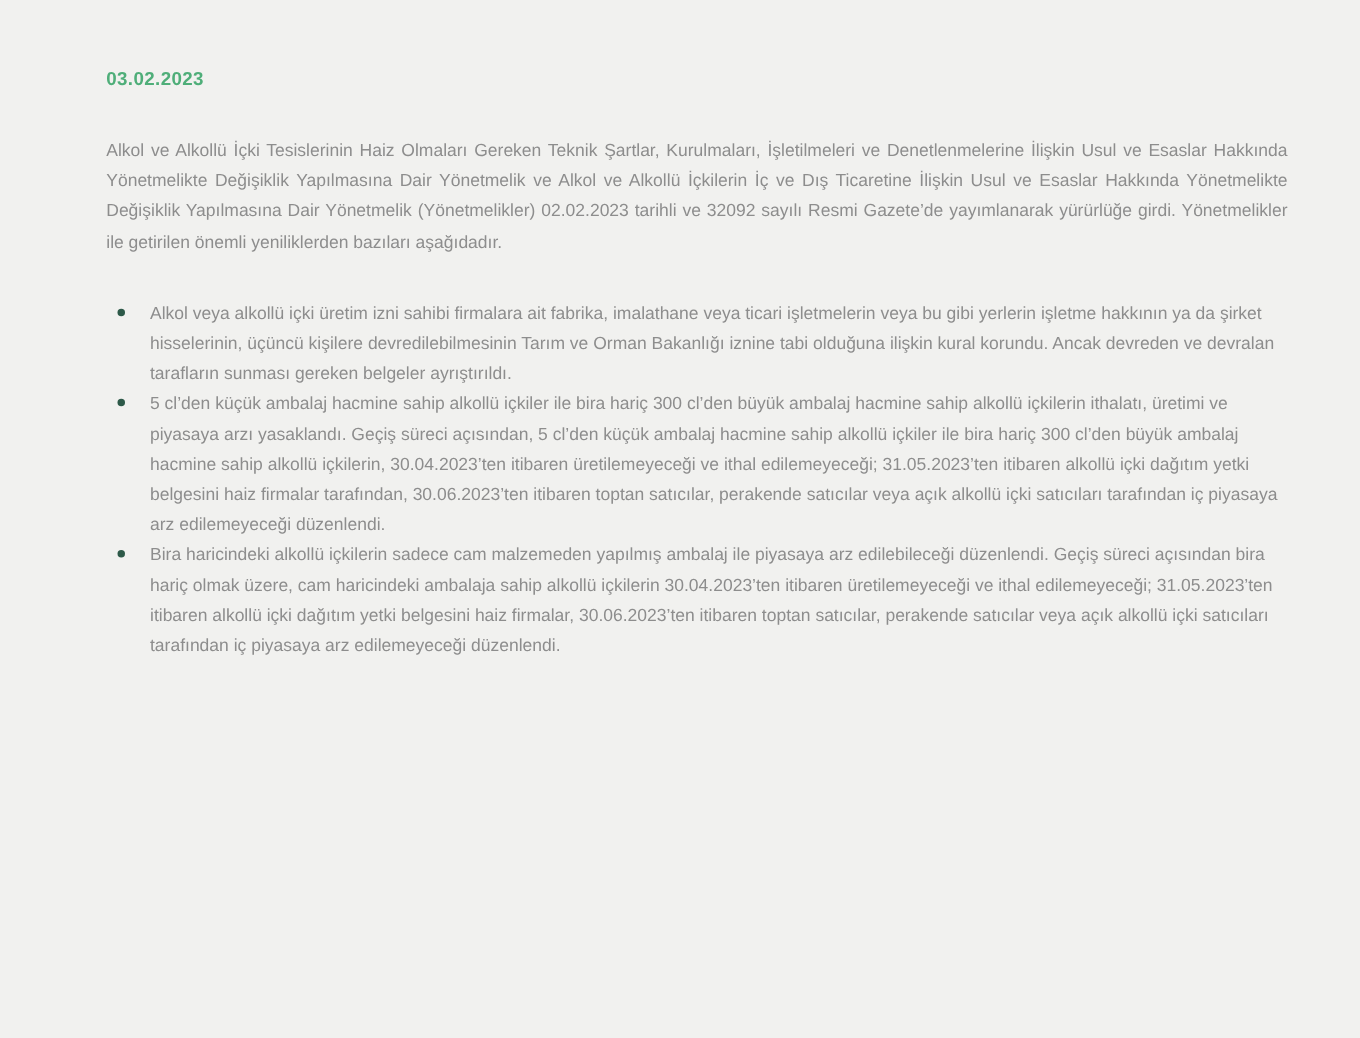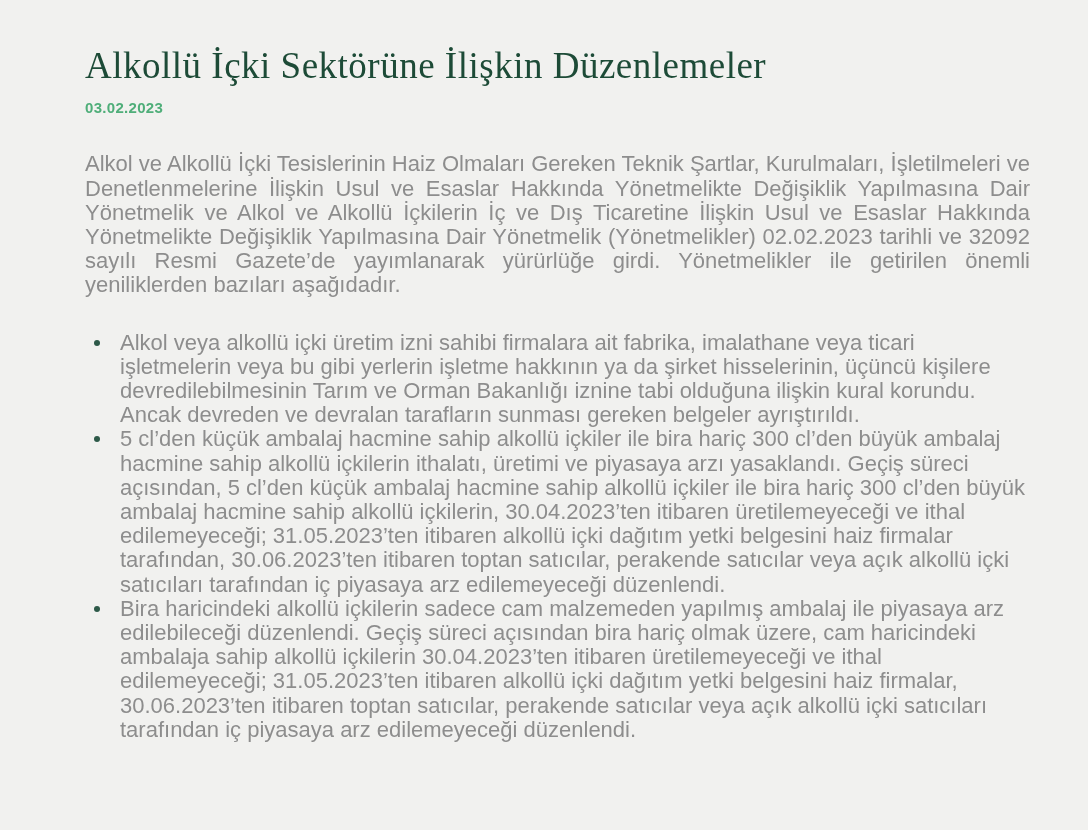--- a/index.html
+++ b/index.html
@@ -29,21 +29,21 @@
     color: #1d4b37;
   }
   .publish-date {
     margin-top: 11px;
     font-size: 15px;
     font-weight: 700;
     letter-spacing: 0.3px;
     color: #4fae79;
   }
   .body-text {
-    font-size: 22px;
+    font-size: 14px;
     line-height: 24.2px;
     color: #8d8d8d;
     text-align: justify;
   }
   .intro {
     margin: 36px 0 0 0;
   }
   .bullet-list {
     list-style: none;
     margin: 33px 0 0 0;
@@ -62,21 +62,20 @@
     width: 6px;
     height: 6px;
     border-radius: 50%;
     background: #2d5948;
   }
 </style>
 </head>
 <body>
 
 <main class="article">
-  <h1 class="page-title">Alkollü İçki Sektörüne İlişkin Düzenlemeler</h1>
 
   <div class="publish-date">03.02.2023</div>
 
   <p class="intro body-text">Alkol ve Alkollü İçki Tesislerinin Haiz Olmaları Gereken Teknik Şartlar, Kurulmaları, İşletilmeleri ve Denetlenmelerine İlişkin Usul ve Esaslar Hakkında Yönetmelikte Değişiklik Yapılmasına Dair Yönetmelik ve Alkol ve Alkollü İçkilerin İç ve Dış Ticaretine İlişkin Usul ve Esaslar Hakkında Yönetmelikte Değişiklik Yapılmasına Dair Yönetmelik (Yönetmelikler) 02.02.2023 tarihli ve 32092 sayılı Resmi Gazete’de yayımlanarak yürürlüğe girdi. Yönetmelikler ile getirilen önemli yeniliklerden bazıları aşağıdadır.</p>
 
   <ul class="bullet-list">
     <li class="bullet-item">
       <span class="bullet-dot"></span>
       <span class="body-text bullet-text">Alkol veya alkollü içki üretim izni sahibi firmalara ait fabrika, imalathane veya ticari işletmelerin veya bu gibi yerlerin işletme hakkının ya da şirket hisselerinin, üçüncü kişilere devredilebilmesinin Tarım ve Orman Bakanlığı iznine tabi olduğuna ilişkin kural korundu. Ancak devreden ve devralan tarafların sunması gereken belgeler ayrıştırıldı.</span>
     </li>

